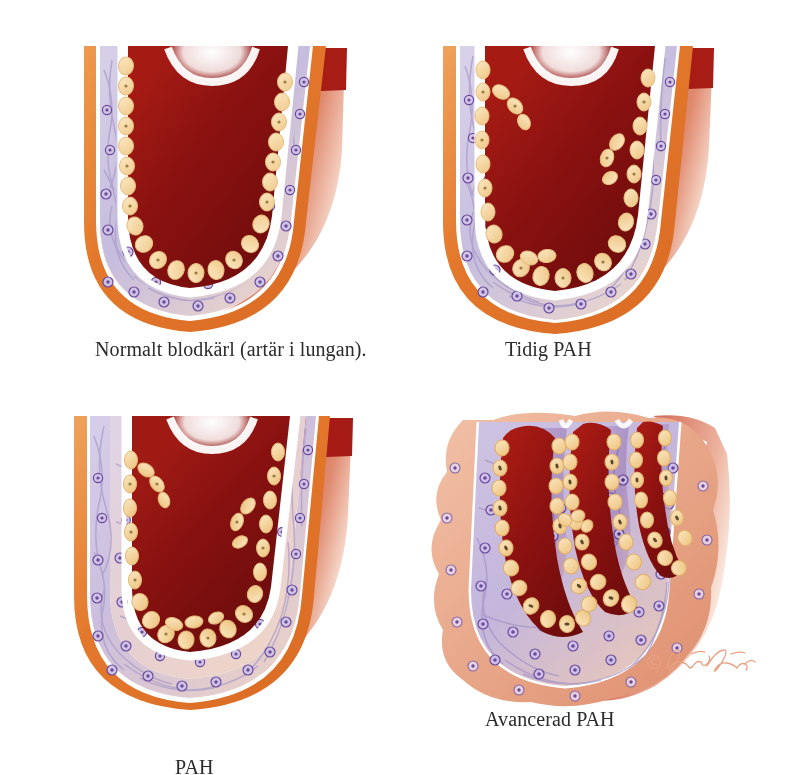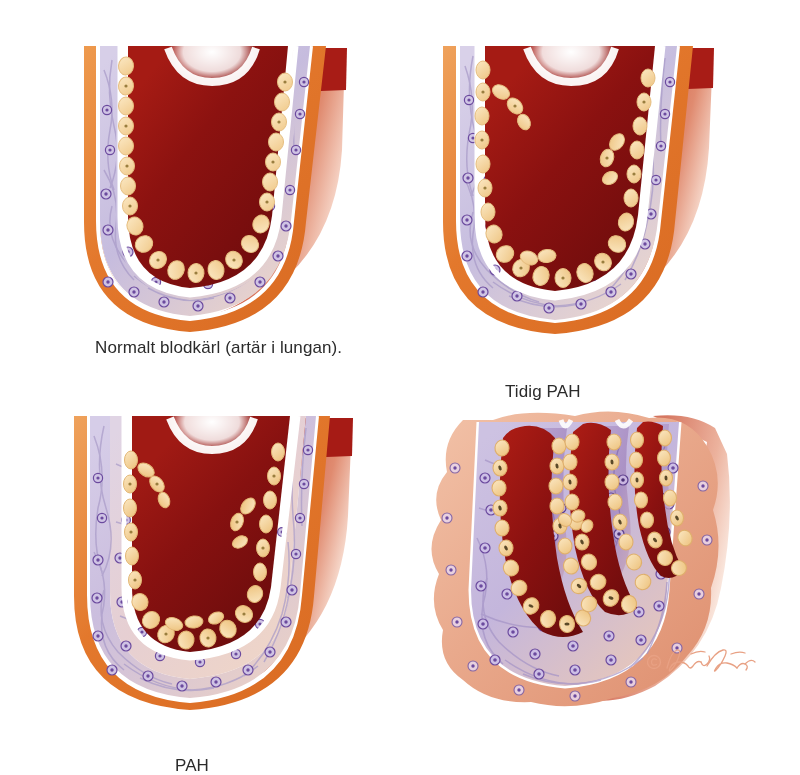--- a/index.html
+++ b/index.html
@@ -18,28 +18,28 @@
   }
   .panel{ position:absolute; }
   #panel-normal   { left:60px;  top:30px;  width:340px; height:310px; }
   #panel-early    { left:425px; top:30px;  width:340px; height:310px; }
   #panel-pah      { left:60px;  top:400px; width:340px; height:310px; }
   #panel-advanced { left:415px; top:398px; width:350px; height:312px; }
   .panel svg{ display:block; width:100%; height:100%; overflow:visible; }
 
   .caption{
     position:absolute;
-    font-size:17px;
+    font-size:20px;
     color:#2b2b2b;
     letter-spacing:0.1px;
     white-space:nowrap;
-    font-family:Liberation Sans, sans-serif;
+    font-family:Liberation Serif, serif;
   }
   #caption-normal  { left:95px;  top:338px; }
-  #caption-early   { left:505px; top:338px;margin-top:44px; }
+  #caption-early   { left:505px; top:338px; }
   #caption-pah     { left:175px; top:708px;margin-top:48px; }
   #caption-advanced{ left:485px; top:708px; }
 
   #signature{
     position:absolute;
     left:645px; top:640px;
     width:115px; height:42px;
     pointer-events:none;
   }
   #signature svg{display:block;width:100%;height:100%;}
@@ -920,14 +920,15 @@
         <path d="M 100 24 Q 106 18 110 22"></path>
         <path d="M 46 14 Q 54 10 60 12"></path>
         <path d="M 86 14 Q 94 11 100 13"></path>
       </g>
     </svg>
   </div>
 
   <div class="caption" id="caption-normal">Normalt blodkärl (artär i lungan).</div>
   <div class="caption" id="caption-early">Tidig PAH</div>
   <div class="caption" id="caption-pah">PAH</div>
+  <div class="caption" id="caption-advanced">Avancerad PAH</div>
 
 </div>
 
 </body></html>

